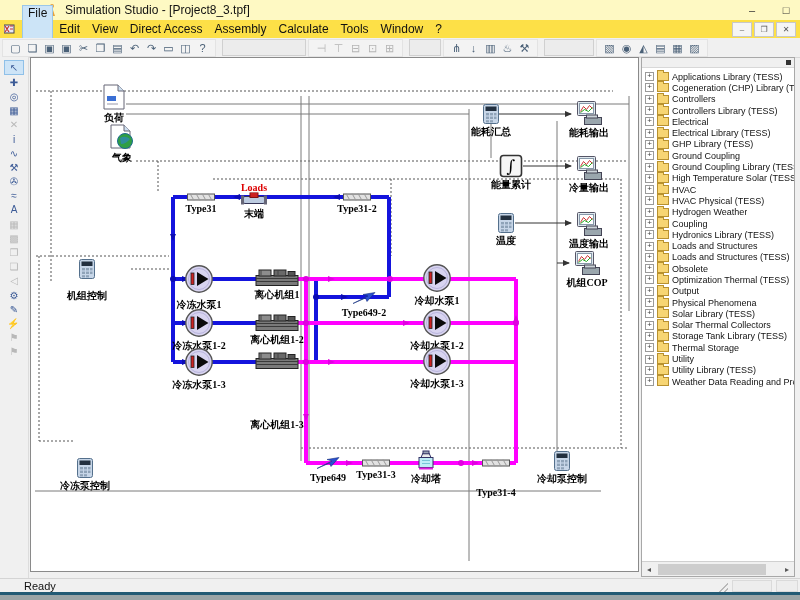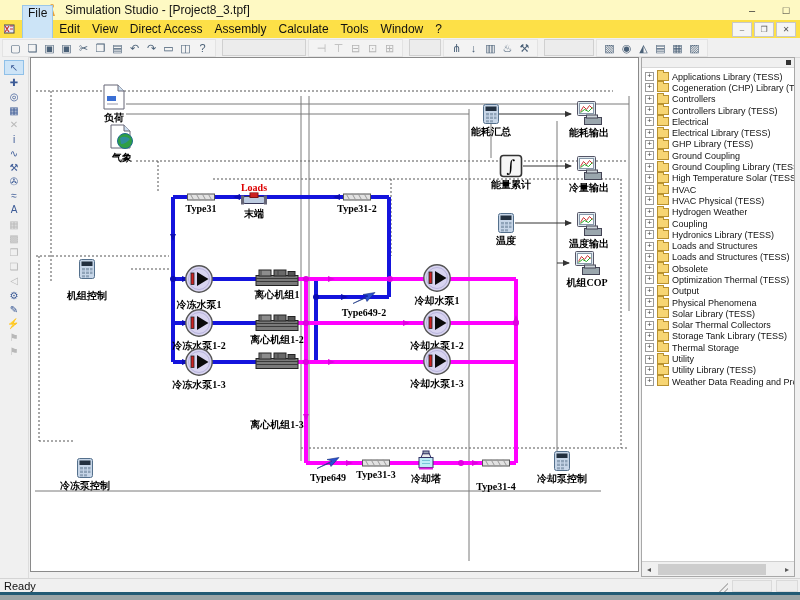--- a/index.html
+++ b/index.html
@@ -63,21 +63,21 @@
     background:#f7d573;border:1px solid #b8912f;border-bottom:none;}
   .tlabel{font-size:9px;color:#111;overflow:hidden;}
   .hscroll{position:absolute;left:0;bottom:0;right:0;height:14px;background:#f0f0f0;
     border-top:1px solid #d0d0d0;display:flex;align-items:center;}
   .harrow{width:14px;height:13px;display:flex;align-items:center;justify-content:center;
     font-size:8px;color:#555;}
   .hthumb{height:11px;background:#cdcdcd;flex:0 0 108px;margin-left:2px;}
   
   .statusbar{position:absolute;left:0;top:578px;width:800px;height:14px;background:#f0f0f0;
     border-top:1px solid #d4d4d4;display:flex;align-items:center;}
-  .sb-text{font-size:11px;color:#111;padding-left:4px;}
+  .sb-text{font-size:11px;color:#111;padding-left:4px;margin-left:20px;}
   .sb-pane{height:10px;border:1px solid #dadada;background:#ededed;margin-left:4px;}
   .sb-grip{margin-left:auto;width:12px;height:12px;
     background:linear-gradient(135deg,transparent 60%,#b9b9b9 60%,#b9b9b9 70%,transparent 70%,transparent 80%,#b9b9b9 80%,#b9b9b9 90%,transparent 90%);}
   .strip-teal{position:absolute;left:0;top:592px;width:800px;height:3px;background:#225a74;}
   .strip-gray{position:absolute;left:0;top:595px;width:800px;height:5px;background:#9aa4a6;}
 </style>
 </head>
 <body>
 
 <div class="titlebar">
@@ -648,21 +648,21 @@
         <div class="nlabel" style="top: 12px;">冷却塔</div>
       </div>
       <div class="node" style="left: 465px; top: 405px;">
         <div class="nicon"><svg width="28" height="9">
             <rect x="0.5" y="1.5" width="27" height="6" fill="#e2e2e2" stroke="#555"></rect>
             <line x1="3" y1="1" x2="7" y2="8" stroke="#999"></line>
             <line x1="9" y1="1" x2="13" y2="8" stroke="#999"></line>
             <line x1="15" y1="1" x2="19" y2="8" stroke="#999"></line>
             <line x1="21" y1="1" x2="25" y2="8" stroke="#999"></line>
           </svg></div>
-        <div class="nlabel" style="top: 18px; font-family: Liberation Serif, serif;">Type31-4</div>
+        <div class="nlabel" style="top: 24px; font-family: Liberation Serif, serif;">Type31-4</div>
       </div>
       <div class="node" style="left: 531px; top: 403px;">
         <div class="nicon"><svg width="16" height="20">
             <rect x="0.5" y="0.5" width="15" height="19" rx="2" fill="#c7d6e8" stroke="#54708c"></rect>
             <rect x="2.5" y="2.5" width="11" height="4.5" fill="#23303f"></rect>
             <g fill="#8fa3b8">
               <rect x="3" y="9" width="3" height="2.4"></rect>
               <rect x="7" y="9" width="3" height="2.4"></rect>
               <rect x="11" y="9" width="2.5" height="2.4"></rect>
               <rect x="3" y="12.6" width="3" height="2.4"></rect>

